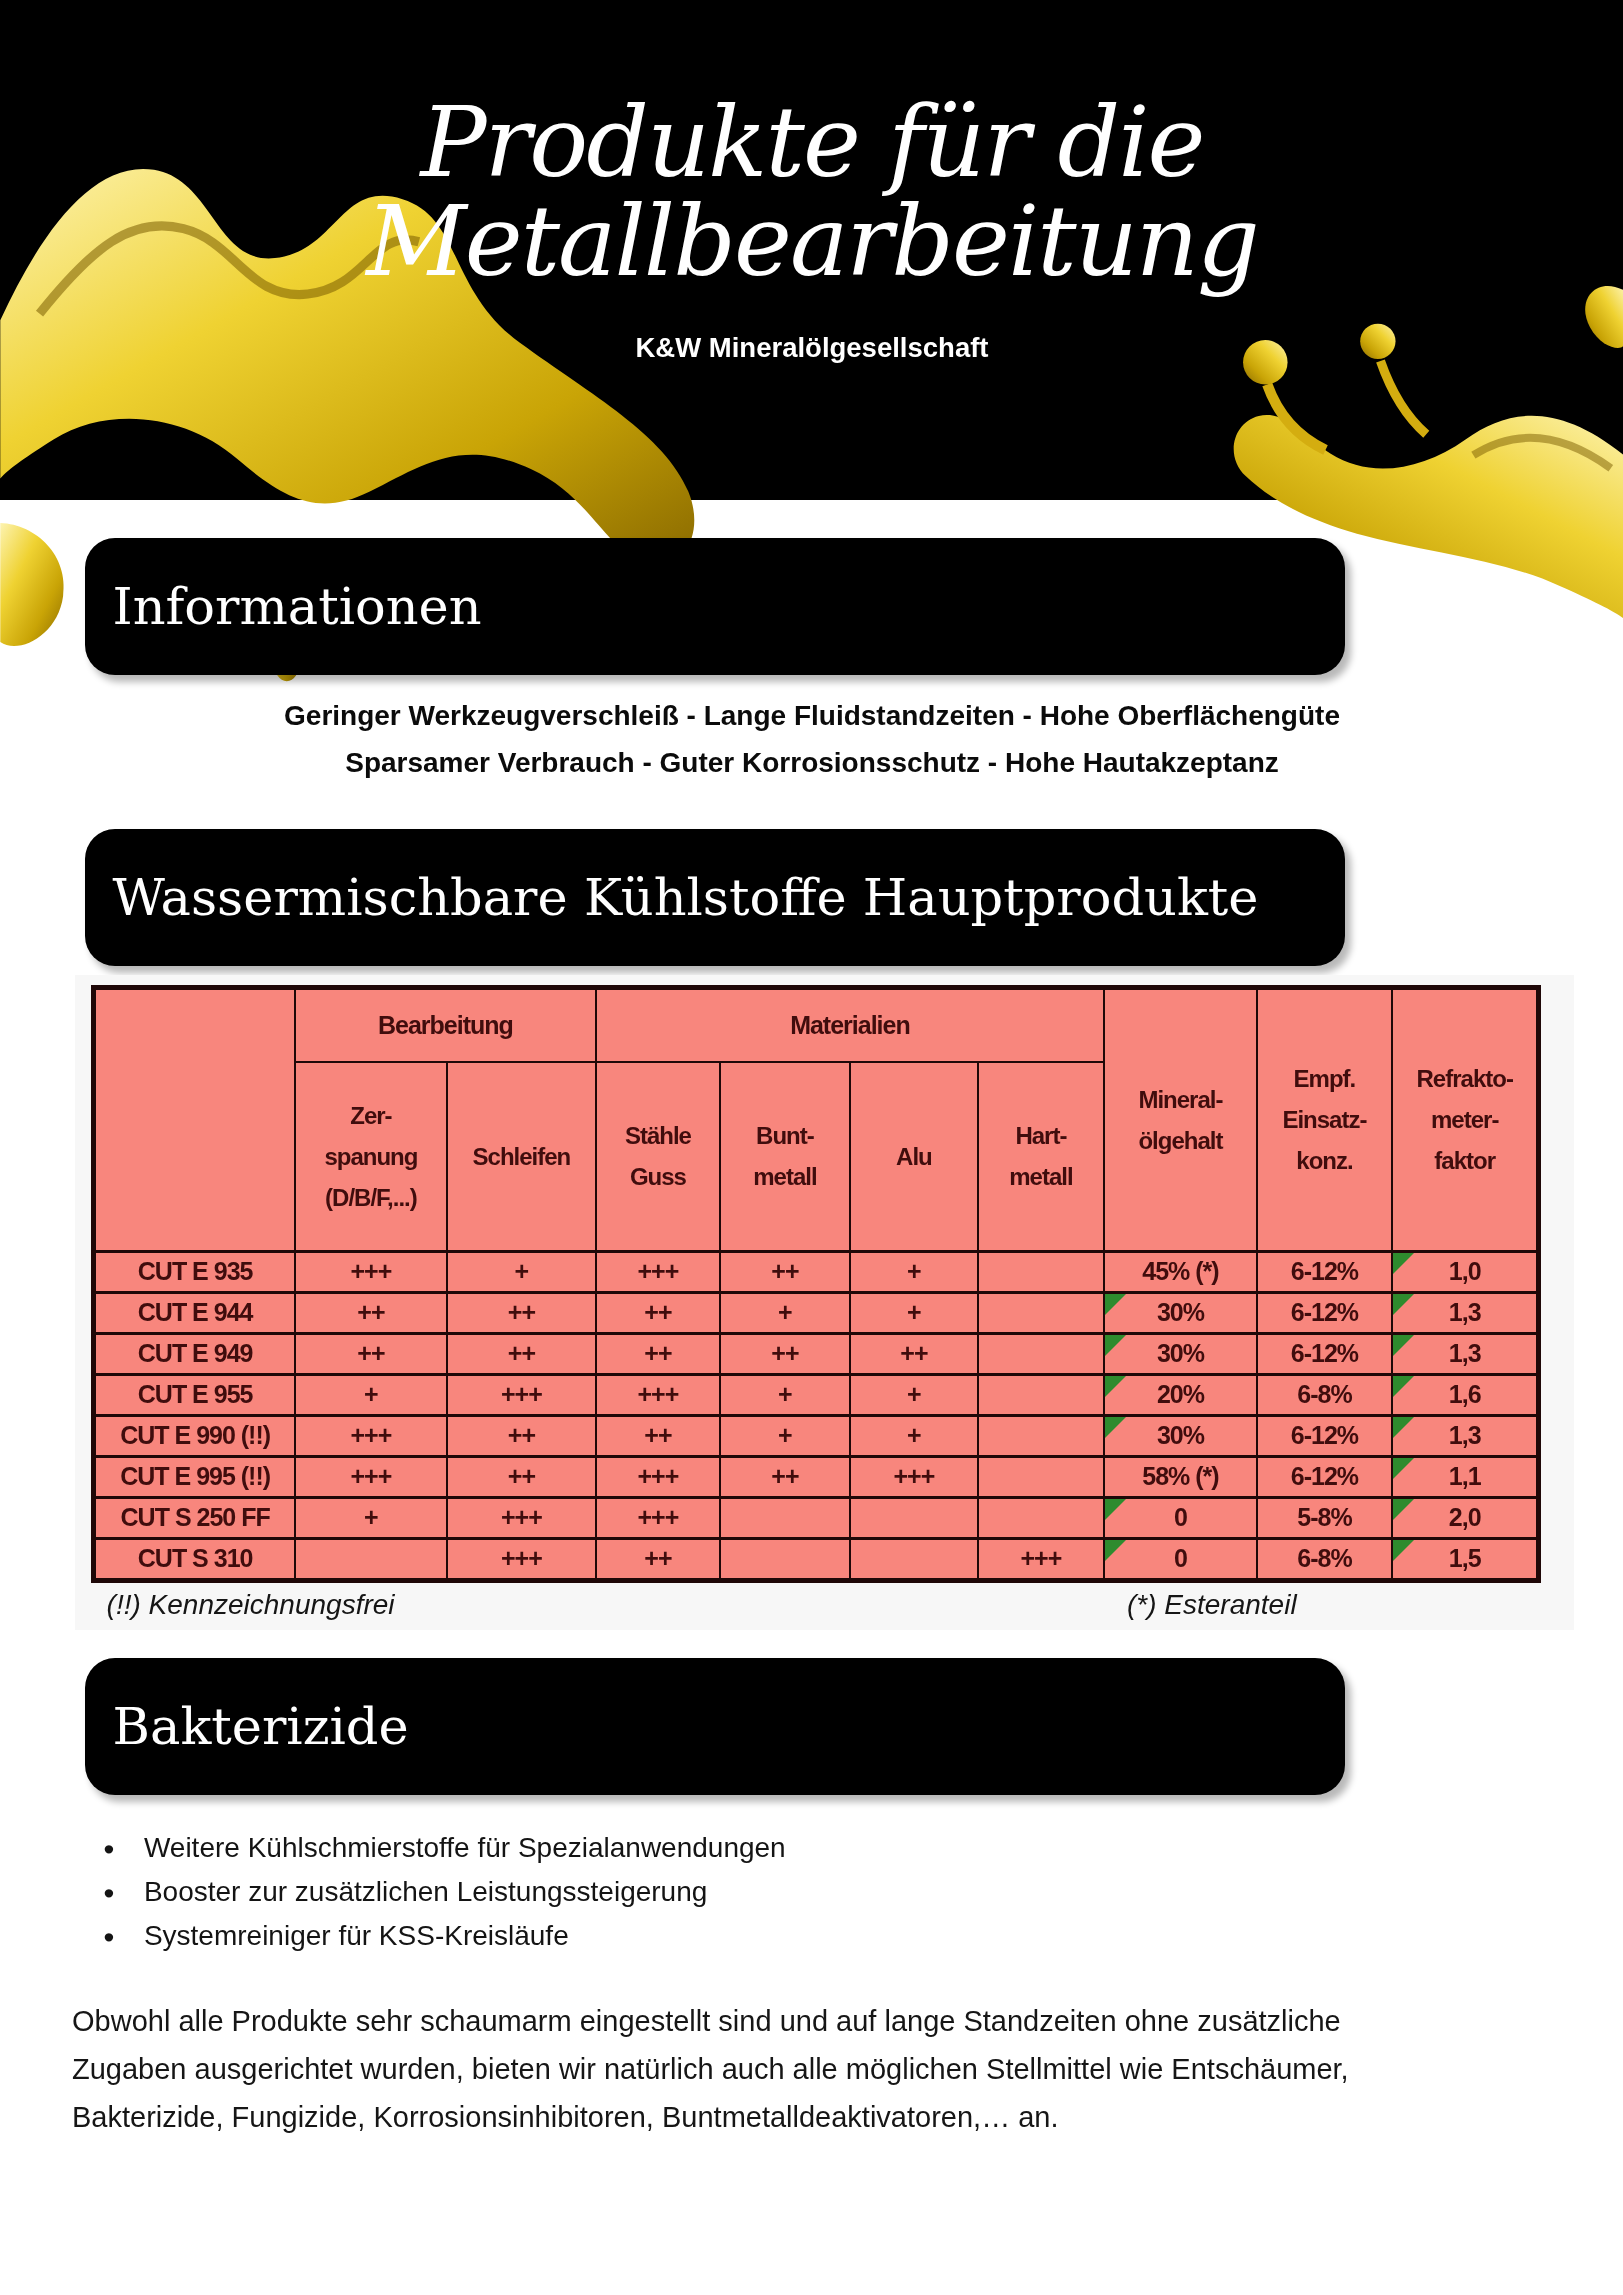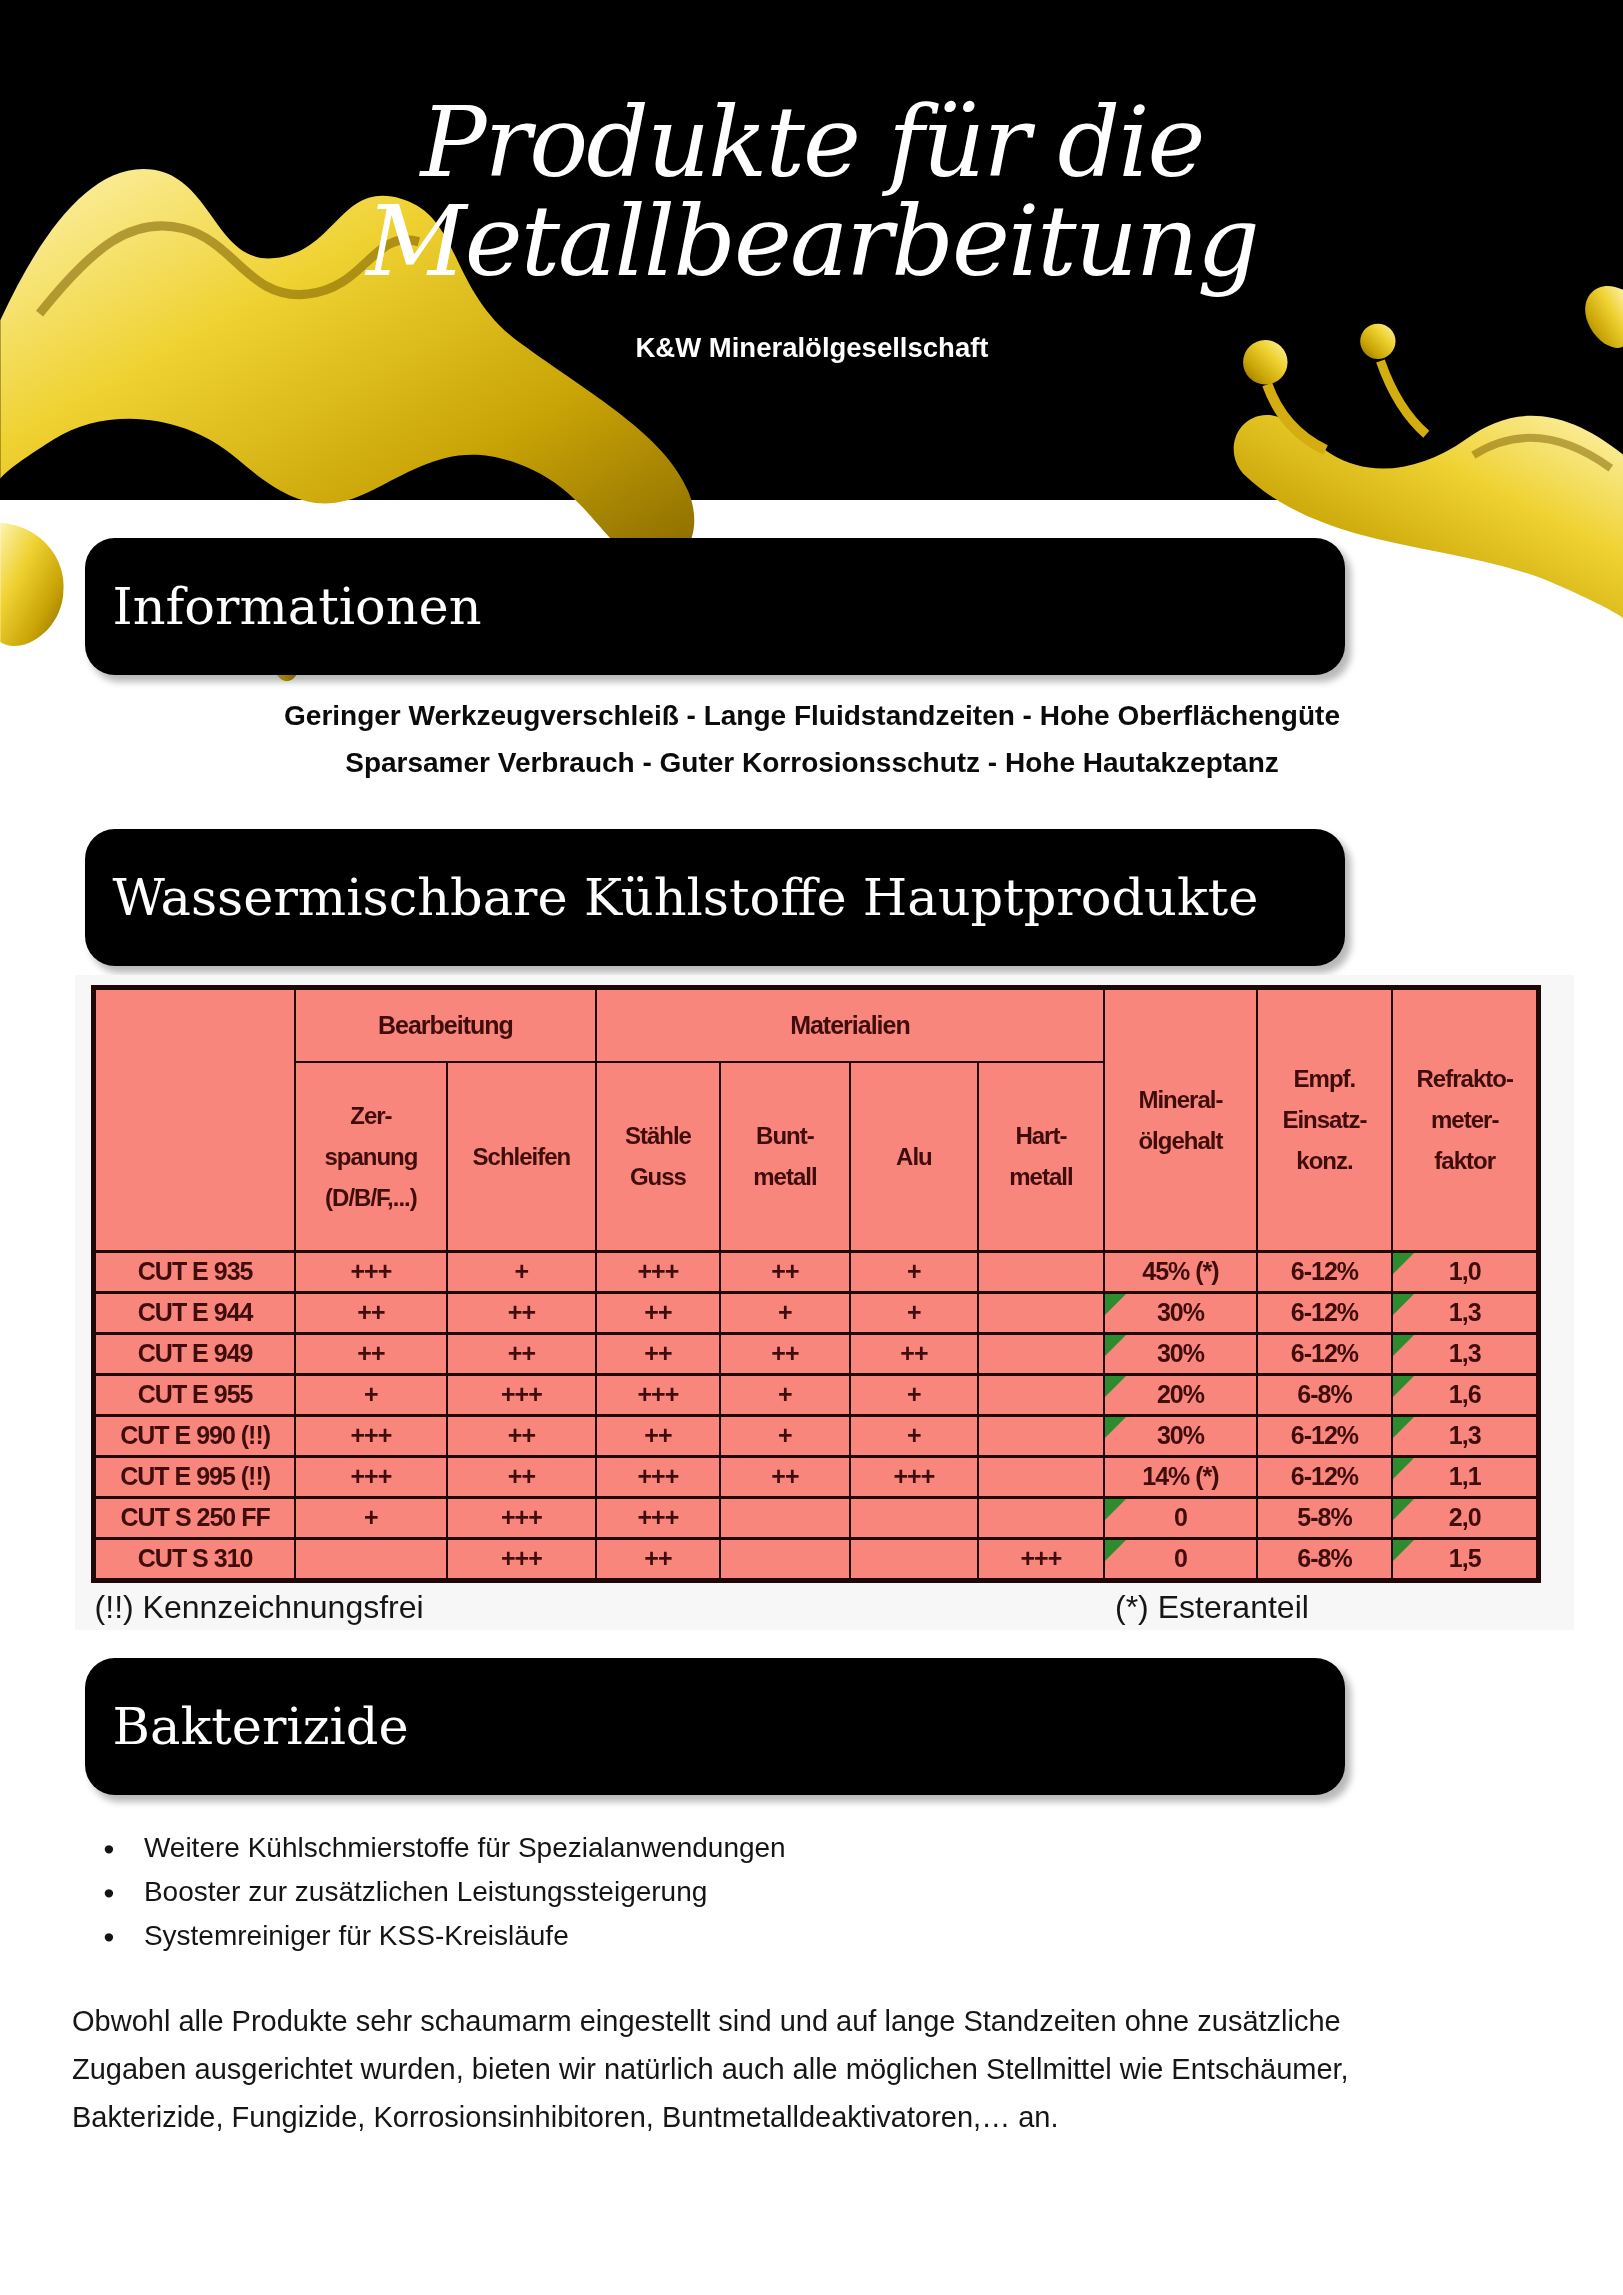--- a/index.html
+++ b/index.html
@@ -44,22 +44,22 @@
   .group-row th{height:71px;font-size:25px;}
   .head-row th,th.tall{font-size:24px;line-height:41px;font-weight:700;}
   .head-row th{height:187px;}
   tbody.rows td{height:38px;border-top-width:3.3px;border-bottom-width:3.3px;}
   td.name{text-align:left;padding-left:11.8px;}
   .pre{white-space:pre-line;}
   .mark::before{content:"";position:absolute;left:0;top:0;width:0;height:0;
                 border-top:21px solid var(--green-mark,#2e8b2e);
                 border-right:21px solid transparent;}
 
-  .footnotes{position:absolute;left:0;top:614px;width:100%;height:39px;
-             font-size:32px;color:#161616;}
+  .footnotes{position:absolute;left:12px;top:614px;width:100%;height:39px;
+             font-size:28px;color:#161616;font-style:italic;}
   .fn-left{position:absolute;left:19.6px;}
   .fn-right{position:absolute;left:1040px;}
 
   
   .bullets{position:absolute;left:99px;top:1826px;margin:0;padding:0;list-style:none;
            font-size:28px;color:#141414;}
   .bullets li{height:44px;display:flex;align-items:center;}
   .bullets .dot{width:41px;padding-left:3.9px;font-size:19.6px;}
 
   
@@ -242,21 +242,21 @@
           </tr>
 
           <tr>
             <td class="name">CUT E 995 (!!)</td>
             <td>+++</td>
             <td>++</td>
             <td>+++</td>
             <td>++</td>
             <td>+++</td>
             <td></td>
-            <td>14% (*)</td>
+            <td>58% (*)</td>
             <td>6-12%</td>
             <td class="mark">1,1</td>
           </tr>
 
           <tr>
             <td class="name">CUT S 250 FF</td>
             <td>+</td>
             <td>+++</td>
             <td>+++</td>
             <td></td>

